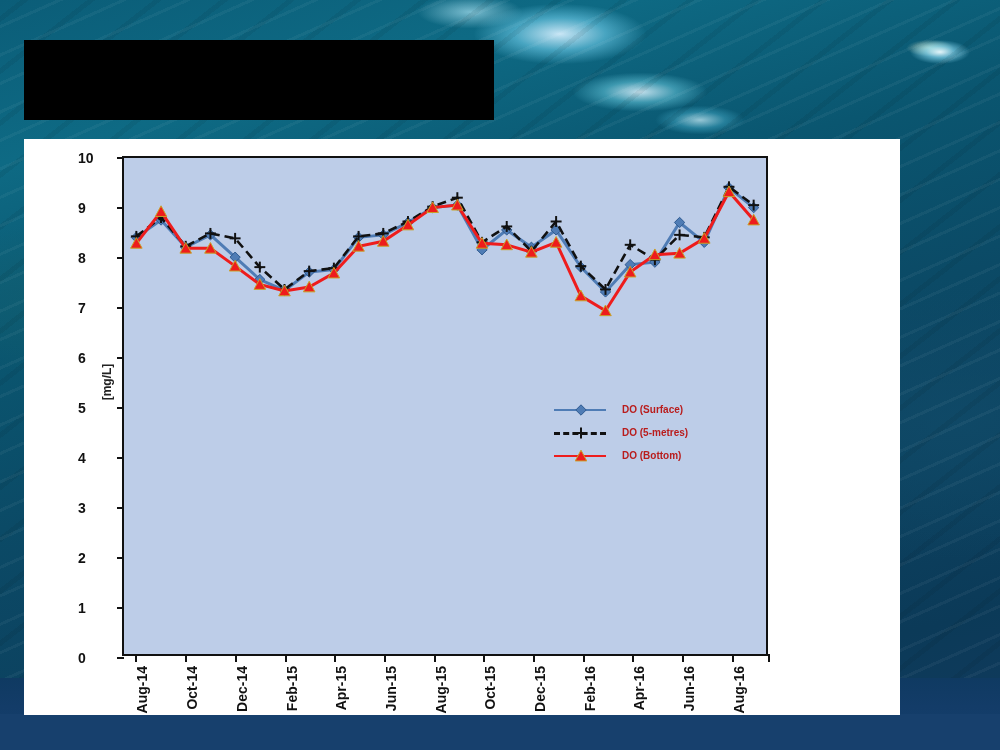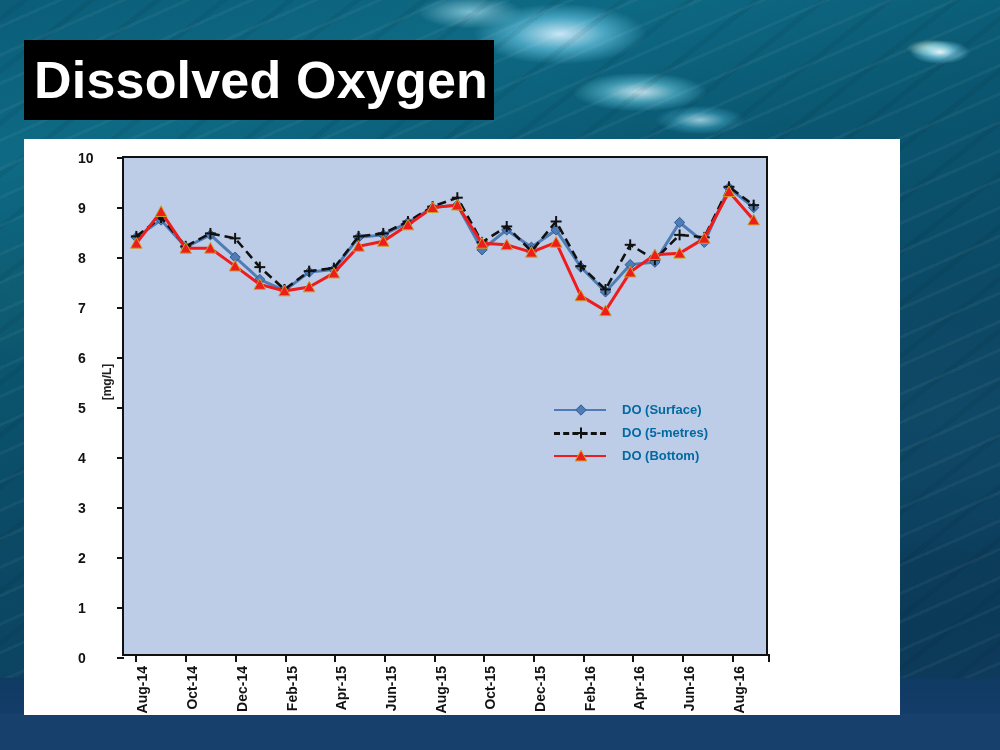--- a/index.html
+++ b/index.html
@@ -58,39 +58,38 @@
   .xlab{position:absolute;top:100%;margin-top:12px;font-size:14px;font-weight:bold;color:#111;
         transform-origin:left top;transform:rotate(-90deg) translate(-100%,-50%);
         white-space:nowrap;}
 
   svg.series{position:absolute;left:0;top:0;width:100%;height:100%;overflow:visible;}
 
   
   .legend{position:absolute;left:430px;top:240px;}
   .lrow{display:flex;align-items:center;height:23px;}
   .lkey{width:52px;height:18px;position:relative;margin-right:4px;}
-  .ltext{font-size:13px;font-weight:bold;color:#0369a1;white-space:nowrap;padding-left:12px;}
+  .ltext{font-size:10px;font-weight:bold;color:#b91c1c;white-space:nowrap;padding-left:12px;}
   .lline{position:absolute;left:0;top:8px;width:52px;height:2px;}
   .lline.solid-blue{background:#4f7cb5;}
   .lline.solid-red{background:#ee1c1c;}
   .lline.dash-black{height:0;border-top:3px dashed #111;}
   .lmk{position:absolute;left:21px;top:3px;width:12px;height:12px;}
 </style>
 </head>
 <body>
 
 <div id="slide">
 
   <div class="bg"></div>
   <div class="bg-streaks"></div>
   <div class="bg-bottom"></div>
   <div class="bg-bottom2"></div>
 
   <div class="title-band"></div>
-  <div class="title-text">Dissolved Oxygen</div>
 
   <div class="chart-card">
     <div class="plot" id="plot">
       <div class="ylab">[mg/L]</div>
       <svg class="series" id="seriesSvg" viewBox="0 0 646 500" preserveAspectRatio="none">
           <path d="M12.42,80.00 L37.27,62.50 L62.12,90.00 L86.96,77.50 L111.81,100.00 L136.65,122.50 L161.50,133.50 L186.35,115.00 L211.19,112.50 L236.04,80.00 L260.88,77.50 L285.73,65.00 L310.58,50.00 L335.42,47.50 L360.27,92.50 L385.12,72.50 L409.96,90.00 L434.81,72.50 L459.65,110.00 L484.50,135.00 L509.35,107.50 L534.19,105.00 L559.04,65.00 L583.88,85.00 L608.73,30.00 L633.58,50.00" fill="none" stroke="#4f7cb5" stroke-width="3"></path>
           <g>
             <polygon points="12.423076923076923,74.79999999999994 17.623076923076923,79.99999999999994 12.423076923076923,85.19999999999995 7.223076923076923,79.99999999999994" fill="#4f7cb5" stroke="#2f5b90" stroke-width="1"></polygon>
           </g>
           <g>

